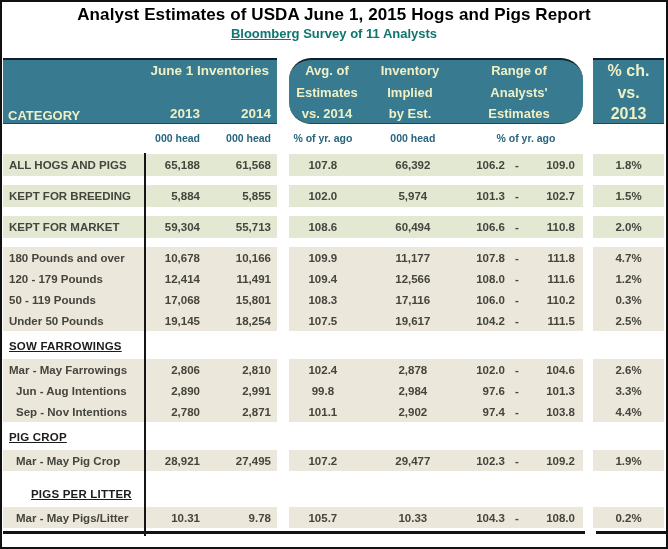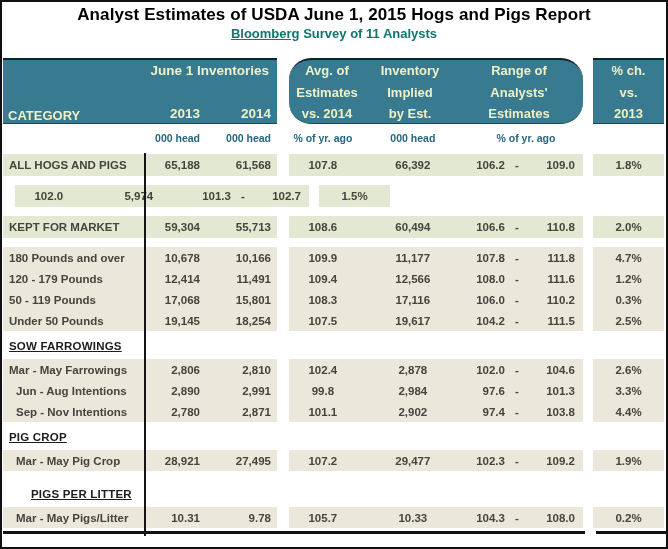--- a/index.html
+++ b/index.html
@@ -34,21 +34,21 @@
   .hcat{font-size:13px;padding-left:5px;line-height:15px;flex:1;}
   .h13{width:57px;text-align:right;font-size:13.5px;line-height:18px;}
   .h14{width:77px;text-align:right;font-size:13.5px;line-height:18px;padding-right:6px;}
   .hgap1{width:12px;}
   .hgap2{width:10px;}
   .hm{width:294px;display:flex;border-radius:22px;}
   .hcol{display:flex;flex-direction:column;justify-content:space-between;padding:1px 0 0 0;text-align:center;font-size:13px;line-height:19px;}
   .hcol.avg{width:76px;}
   .hcol.imp{width:90px;}
   .hcol.rng{width:128px;}
-  .hr{width:71px;display:flex;flex-direction:column;justify-content:space-between;text-align:center;font-size:13px;line-height:19px;padding:1px 0 0 0;}
+  .hr{width:71px;display:flex;flex-direction:column;justify-content:space-between;text-align:center;font-size:16px;line-height:19px;padding:1px 0 0 0;}
 
   
   .trow{display:flex;height:21px;}
   .band{display:flex;align-items:center;height:100%;}
   .band-l{width:274px;}
   .band-m{width:294px;gap:16px;}
   .band-r{width:71px;justify-content:center;}
   .cgap1{width:12px;}
   .cgap2{width:10px;}
   .c-cat{width:140px;padding-left:6px;white-space:nowrap;}
@@ -165,20 +165,25 @@
                 <span class="c-dash">-</span>
                 <span class="c-hi">109.0</span>
               </span>
             </div>
             <div class="cgap2"></div>
             <div class="band band-r bg-green">
               <span class="c-pct">1.8%</span>
             </div>
           </div>
           <div class="trow">
+            <div class="band band-l bg-green">
+              <span class="c-cat">KEPT FOR BREEDING</span>
+              <span class="c-13">5,884</span>
+              <span class="c-14">5,855</span>
+            </div>
             <div class="cgap1"></div>
             <div class="band band-m bg-green">
               <span class="c-avg">102.0</span>
               <span class="c-imp">5,974</span>
               <span class="c-rng">
                 <span class="c-lo">101.3</span>
                 <span class="c-dash">-</span>
                 <span class="c-hi">102.7</span>
               </span>
             </div>

